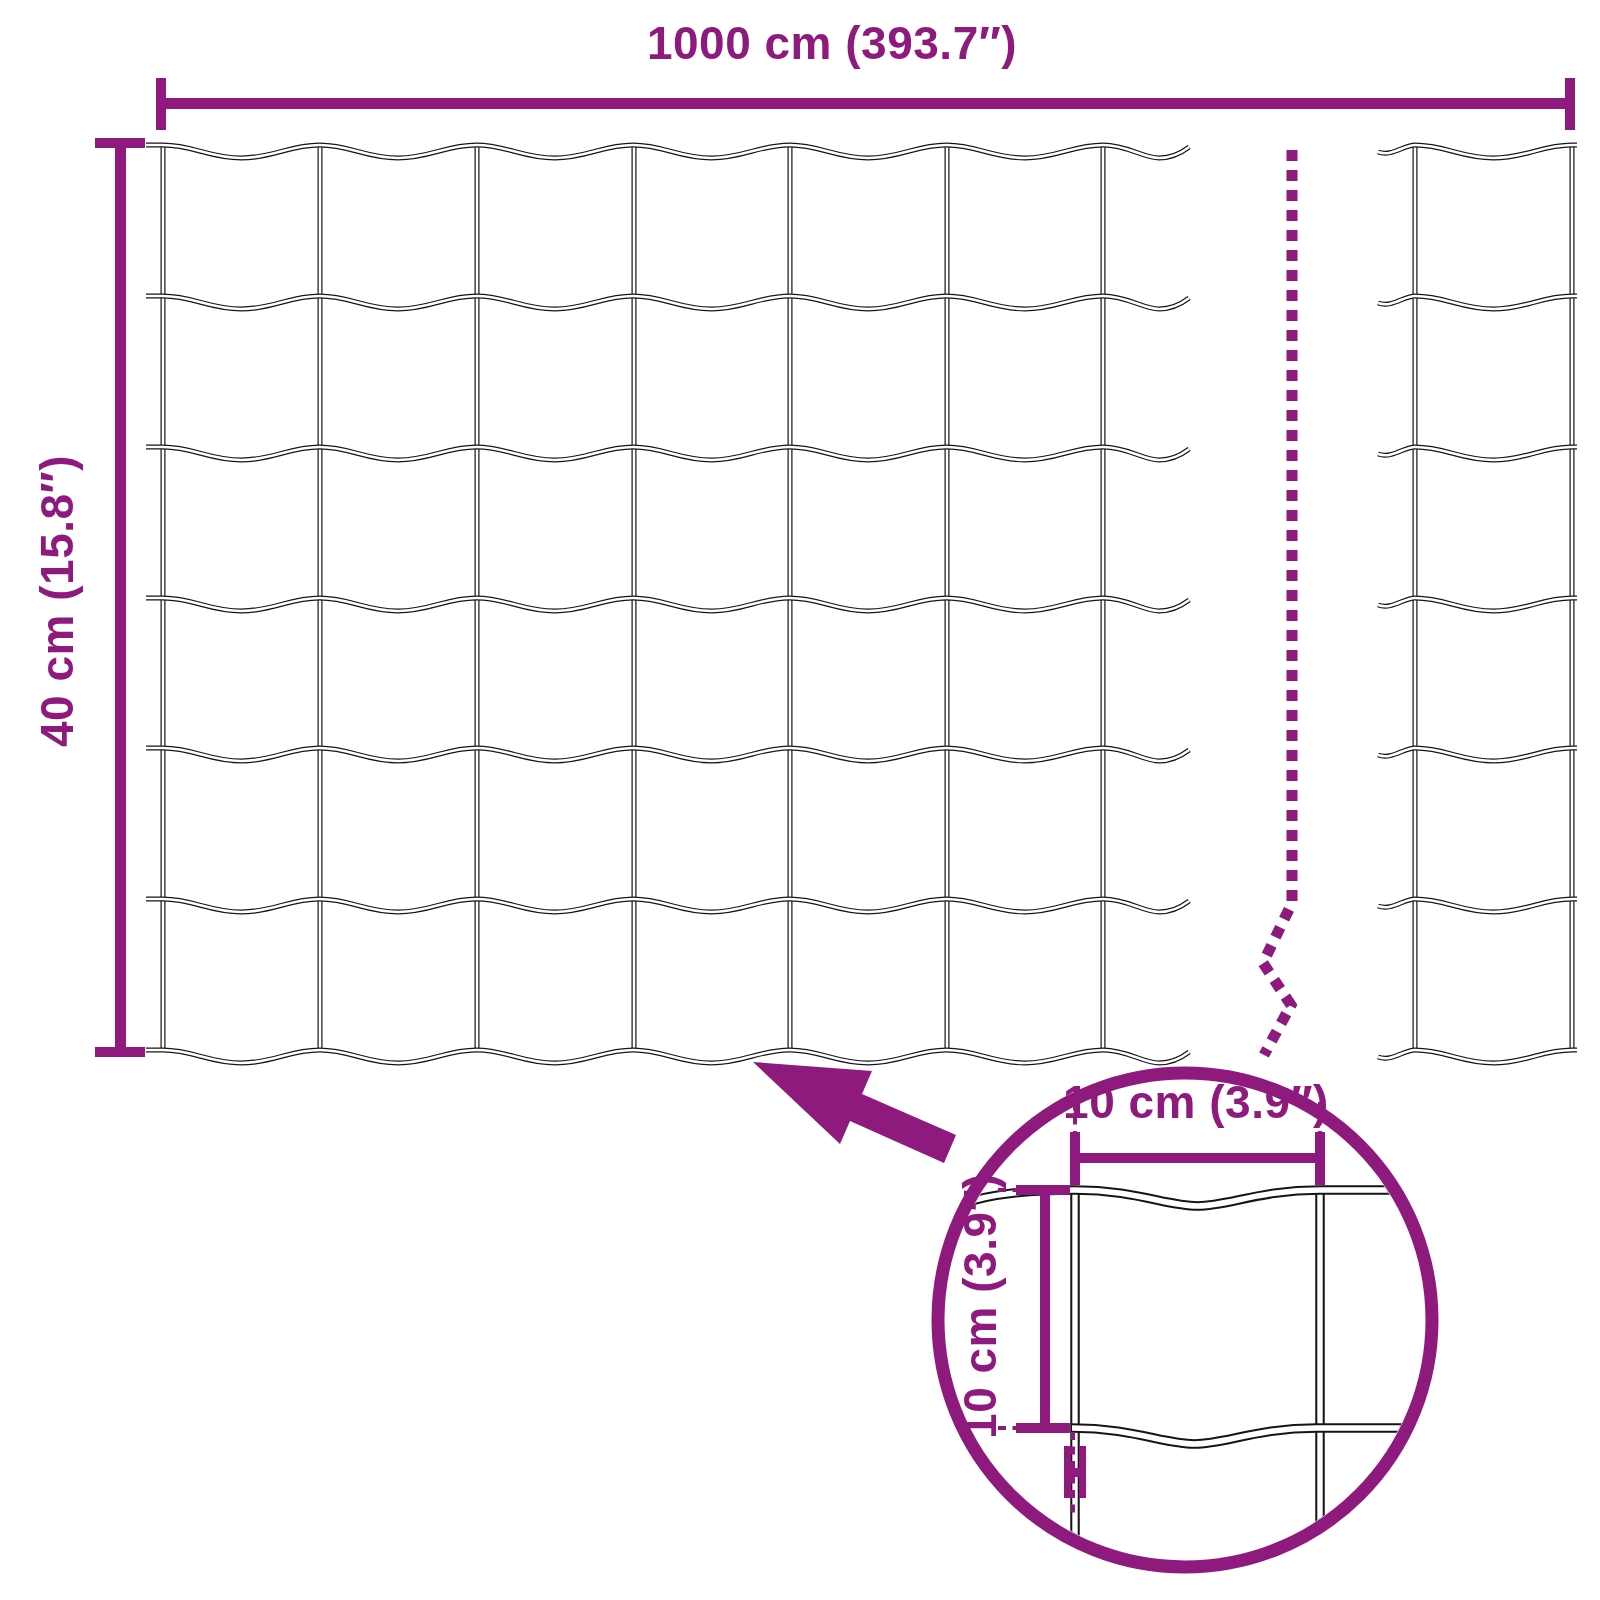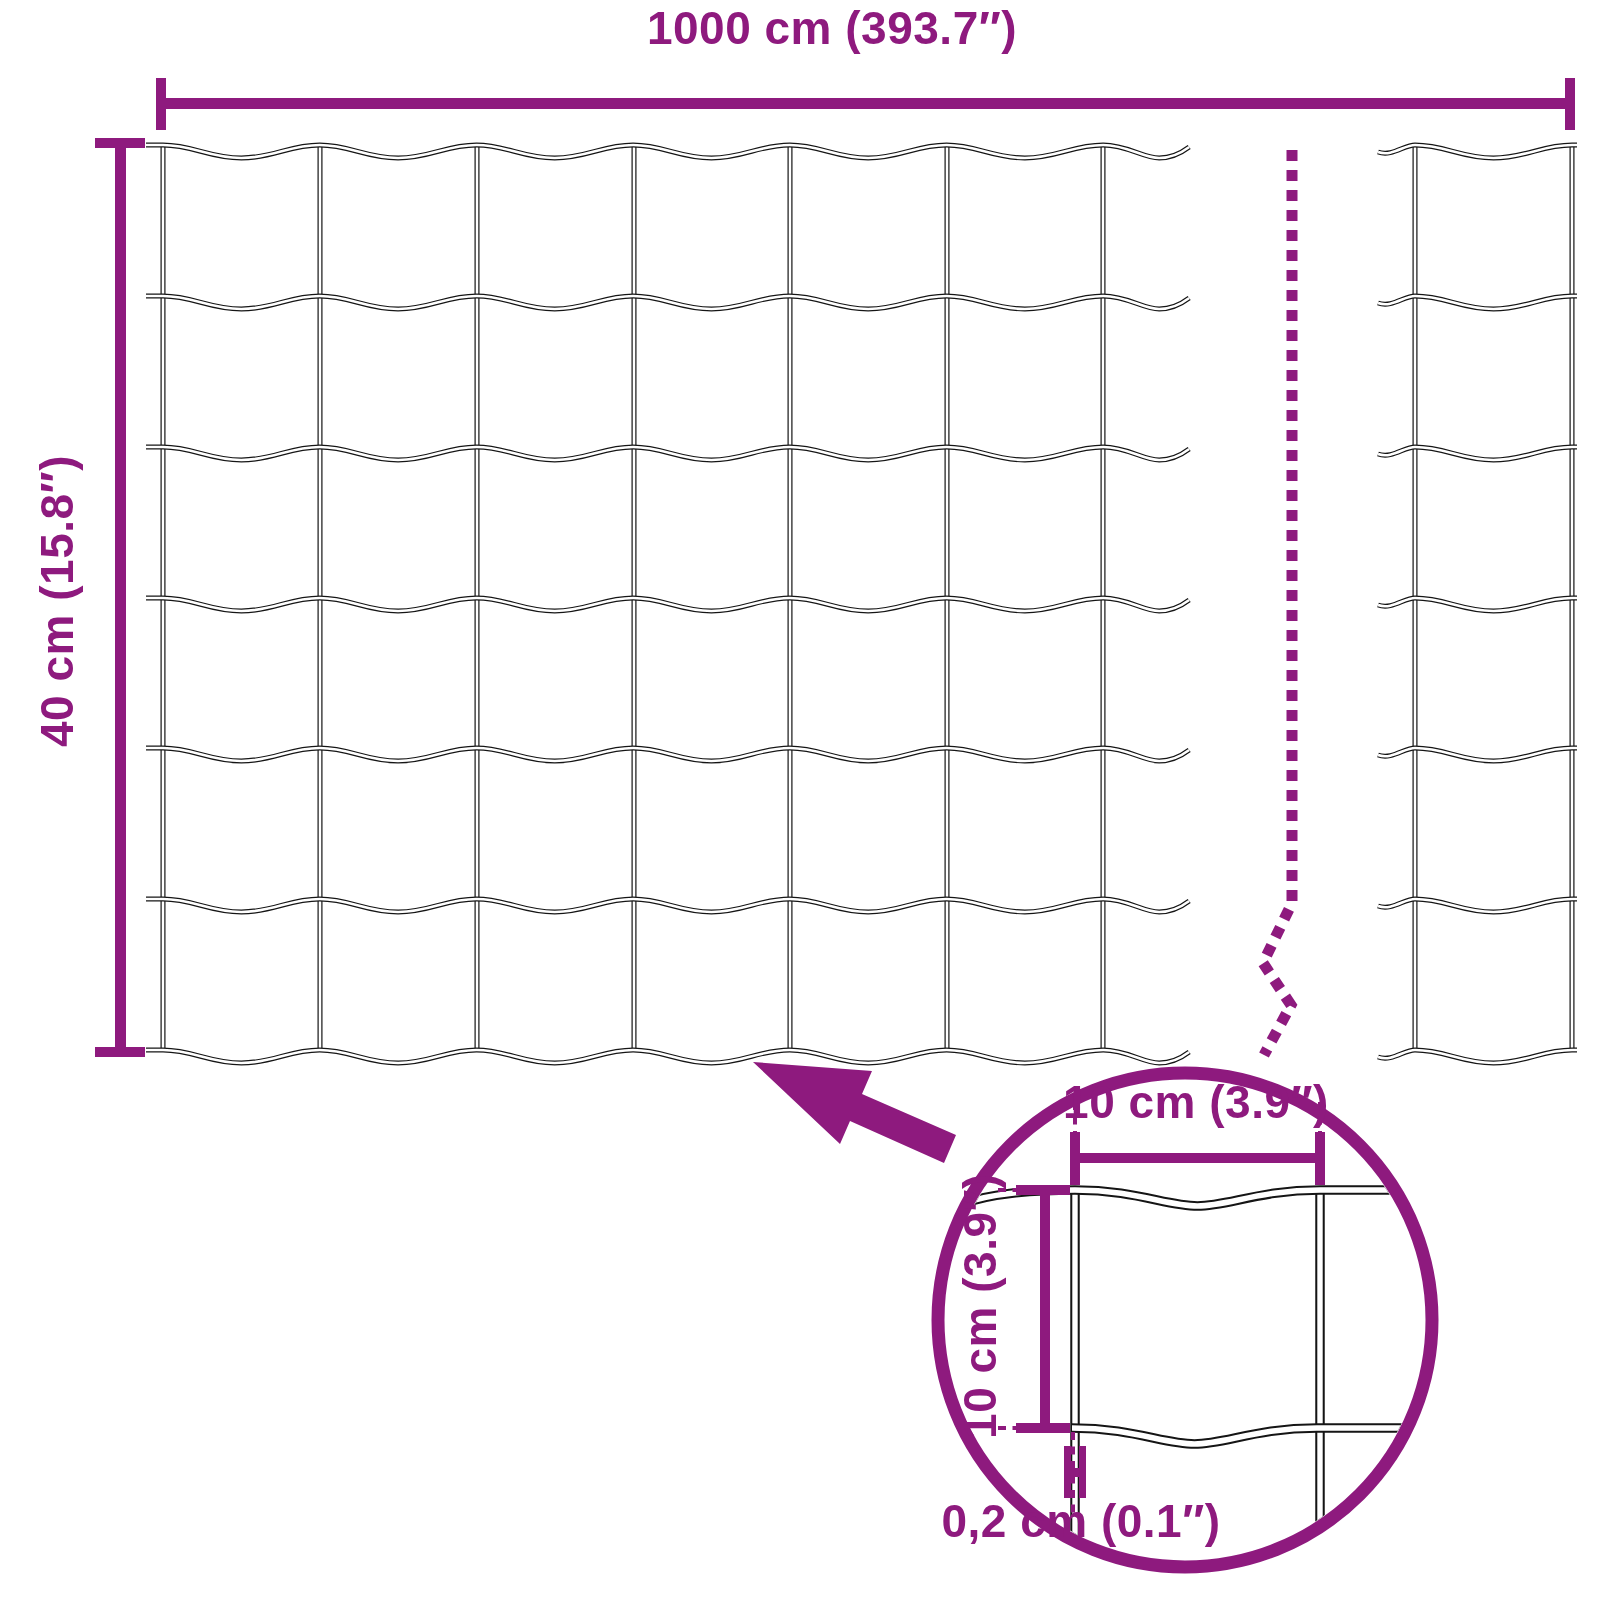--- a/index.html
+++ b/index.html
@@ -137,22 +137,21 @@
       <rect class="acc" x="1064" y="1446" width="7" height="52"></rect>
       <rect class="acc" x="1079" y="1446" width="7" height="52"></rect>
       <rect class="acc" x="1064" y="1468" width="22" height="9"></rect>
     </g>
 
     <circle class="ring" cx="1185" cy="1320" r="247"></circle>
 
     <polygon class="acc" points="753,1062 872,1071 862,1094 956,1135 944,1163 850,1121 840,1144"></polygon>
   </svg>
 
-  <div class="lbl ctx" style="left:832px;top:4px;">1000 cm (393.7″)</div>
+  <div class="lbl ctx" style="left:832px;top:19px;">1000 cm (393.7″)</div>
 
   <div class="lbl rot" style="left:57px;top:601px;">40 cm (15.8″)</div>
 
   <div class="lbl ctr" style="left:1196px;top:1102px;">10 cm (3.9″)</div>
 
   <div class="lbl rot" style="left:980px;top:1306px;">10 cm (3.9″)</div>
 
-  <div class="lbl ctr" style="left:1081px;top:1521px;">0,2 cm (0.1″)</div>
 </div>
 
 </body></html>

